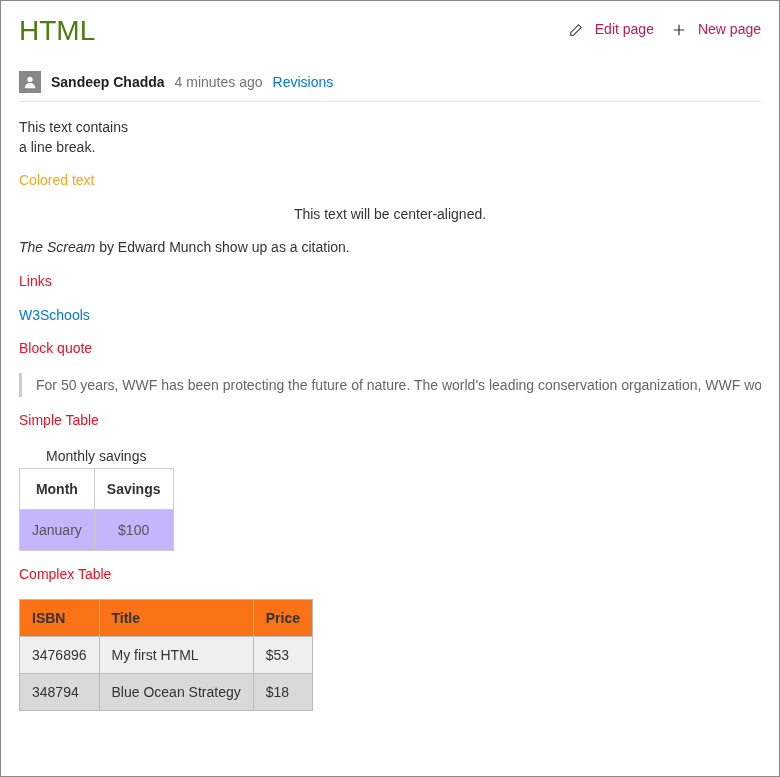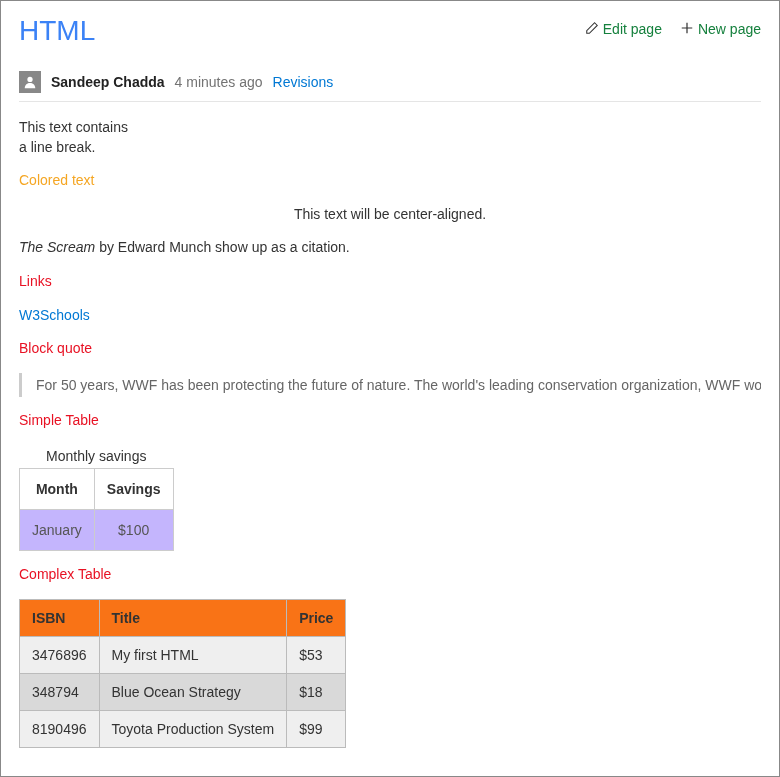--- a/index.html
+++ b/index.html
@@ -16,32 +16,32 @@
     }
     .header {
       display: flex;
       justify-content: space-between;
       align-items: flex-start;
       margin-bottom: 24px;
     }
     .page-title {
       font-size: 28px;
       font-weight: 400;
-      color: #3b82f6;
+      color: #4d7c0f;
     }
     .header-actions {
       display: flex;
       gap: 18px;
       margin-top: 6px;
     }
     .header-action {
       display: flex;
-      align-items: flex-start;
-      gap: 4px;
-      color: #15803d;
+      align-items: flex-end;
+      gap: 12px;
+      color: #be185d;
       font-size: 14px;
       cursor: pointer;
     }
     .header-action svg { width: 14px; height: 14px; }
     .byline-row {
       display: flex;
       align-items: center;
       gap: 10px;
       margin-bottom: 8px;
     }
@@ -176,21 +176,16 @@
       <tr>
         <td>3476896</td>
         <td>My first HTML</td>
         <td>$53</td>
       </tr>
       <tr>
         <td>348794</td>
         <td>Blue Ocean Strategy</td>
         <td>$18</td>
       </tr>
-      <tr>
-        <td>8190496</td>
-        <td>Toyota Production System</td>
-        <td>$99</td>
-      </tr>
     </tbody>
   </table>
 
 </div>
 
 </body></html>

